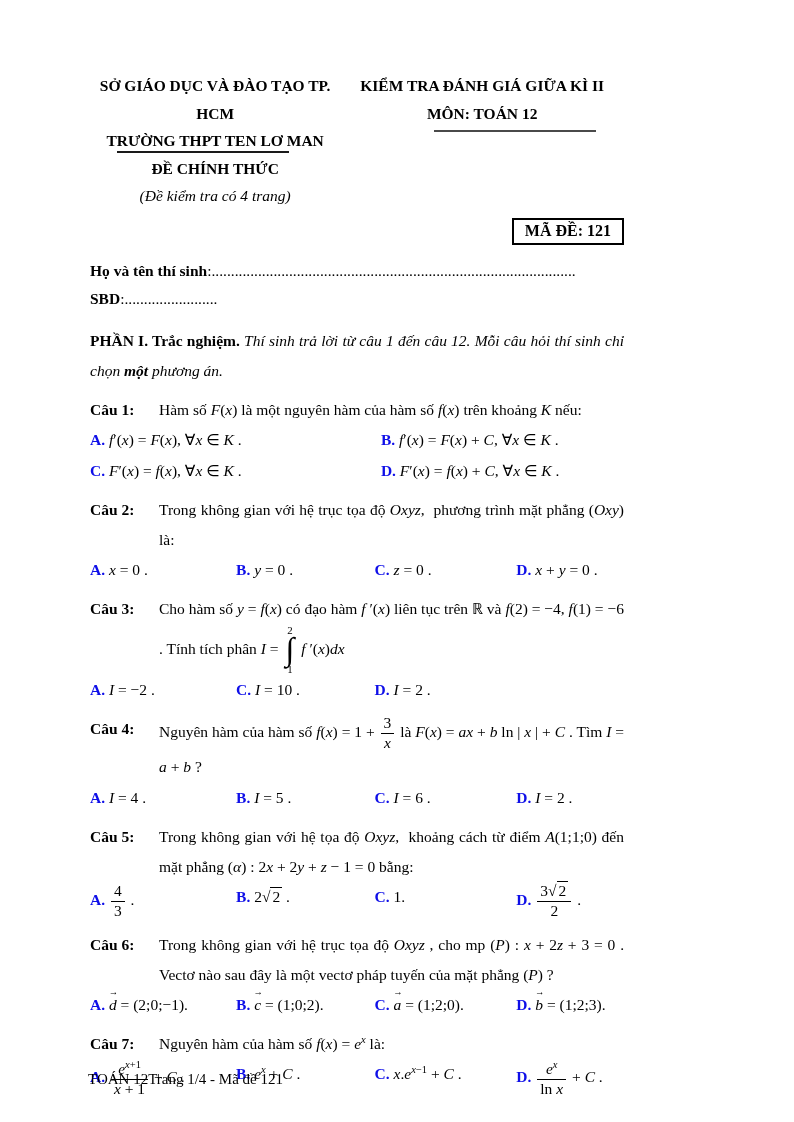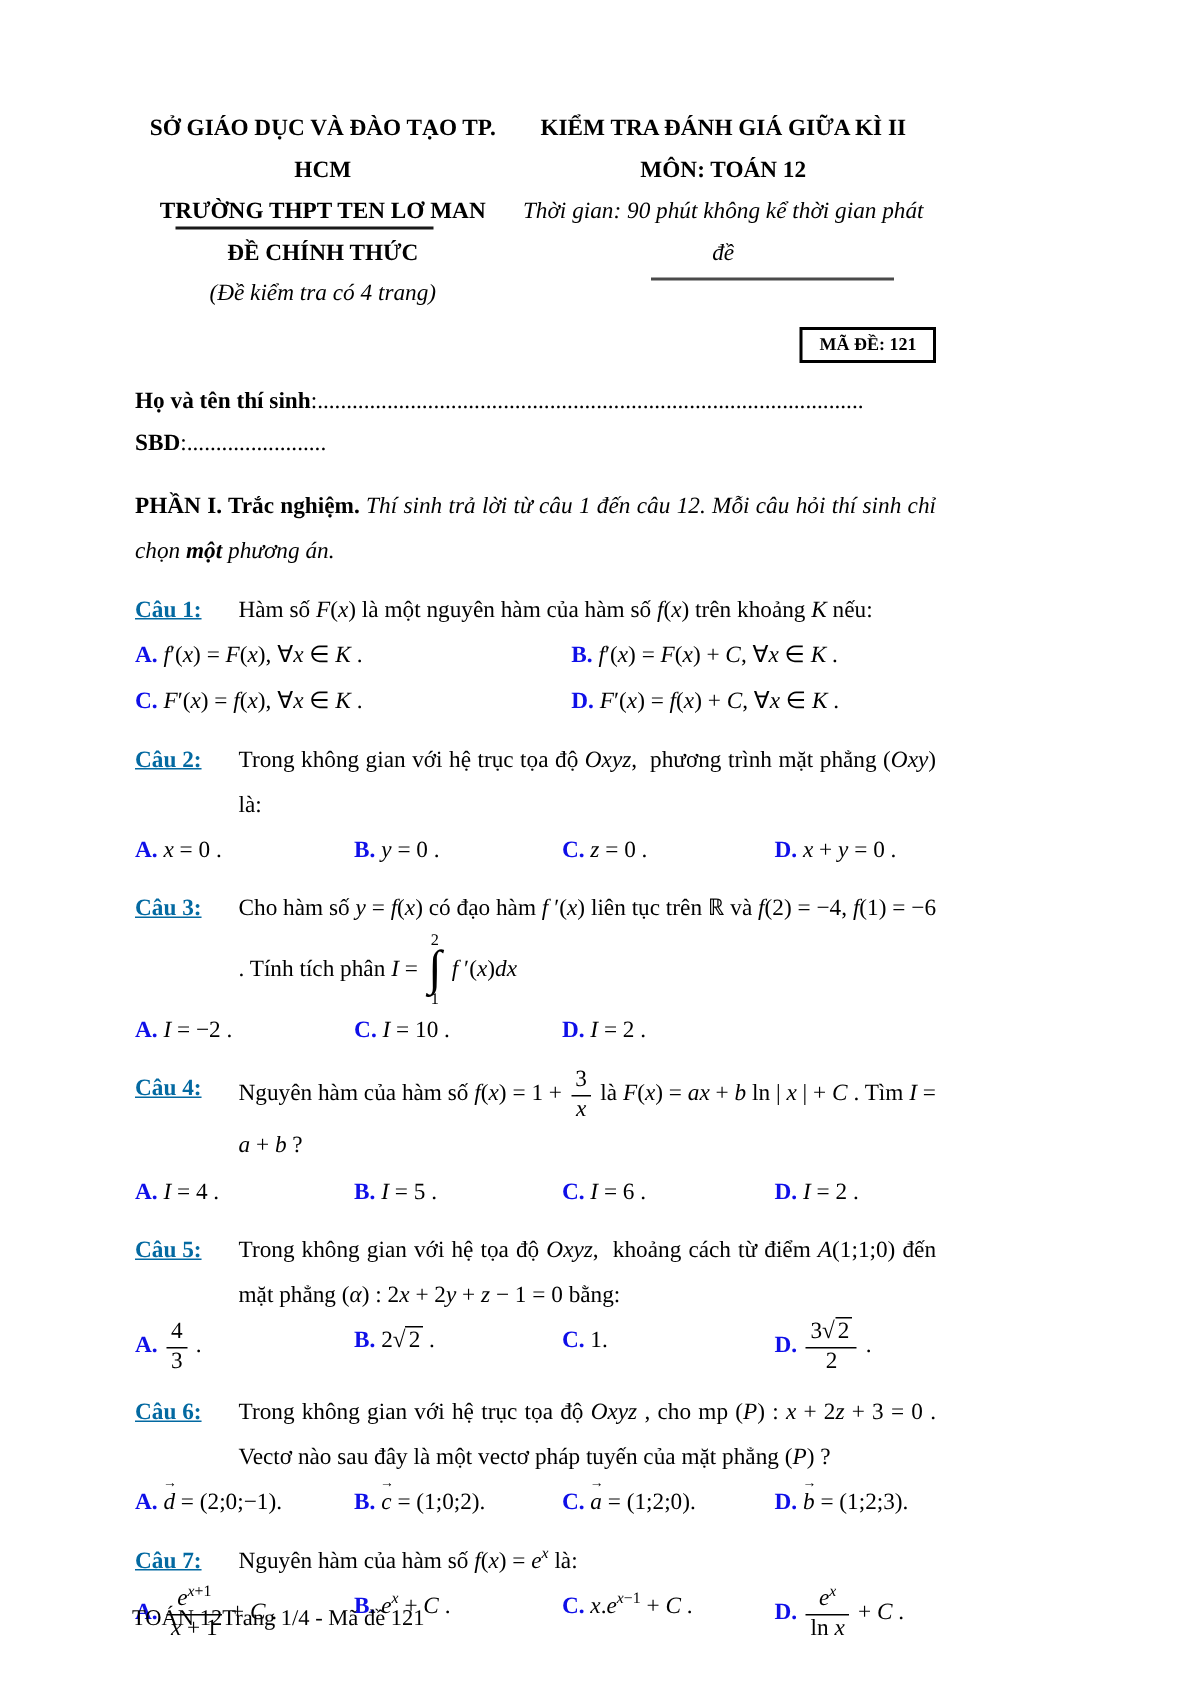--- a/index.html
+++ b/index.html
@@ -12,29 +12,29 @@
   .header{display:flex;justify-content:space-between;}
   .header-left{width:300px;text-align:center;}
   .header-right{width:340px;text-align:center;}
   .h-line{line-height:1.78;}
   .bold{font-weight:bold;}
   .italic{font-style:italic;}
   .school{position:relative;}
   .school-rule{width:172px;border-bottom:2px solid #1a1a1a;margin:-4px auto 2px auto;transform:translateX(-12px);}
   .duration-rule{width:162px;border-bottom:2px solid #4a4a4a;margin:3px 28px 0 auto;}
   .code-row{display:flex;justify-content:flex-end;margin-top:8px;}
-  .code-box{border:2px solid #000;padding:2px 11px 3px;font-weight:bold;font-size:12px;}
+  .code-box{border:2px solid #000;padding:2px 11px 3px;font-weight:bold;font-size:16px;}
   .candidate-row{margin-top:12px;line-height:1.8;}
   .lbl{font-weight:bold;}
   .part-head{margin:13px 0 0;line-height:1.95;text-align:justify;}
   .sec-instr{font-style:italic;}
   .questions{margin-top:2px;}
   .question{margin-top:9px;}
   .q-row{display:flex;align-items:flex-start;}
-  .q-label{flex:0 0 69px;font-weight:bold;color:#0369a1;line-height:1.95;text-decoration:underline;}
+  .q-label{flex:0 0 69px;font-weight:bold;color:#000000;line-height:1.95;}
   .q-text{flex:1;line-height:1.95;text-align:justify;}
   .options{display:grid;line-height:1.95;column-gap:4px;}
   .cols-4{grid-template-columns:1.32fr 1.25fr 1.28fr 1fr;}
   .cols-2{grid-template-columns:1.18fr 1fr;}
   .option{white-space:nowrap;}
   .opt-letter{color:#0f0fe8;}
   i{font-family:"Liberation Serif",serif;}
   sup{font-size:0.68em;}
   .frac{display:inline-flex;flex-direction:column;text-align:center;vertical-align:middle;line-height:1.2;margin:0 2px;}
   .frac .num{border-bottom:1px solid #000;padding:0 3px;display:block;}
@@ -57,21 +57,20 @@
     <div class="header-left">
       <div class="h-line bold">SỞ GIÁO DỤC VÀ ĐÀO TẠO TP. HCM</div>
       <div class="h-line bold school">TRƯỜNG THPT TEN LƠ MAN</div>
       <div class="school-rule"></div>
       <div class="h-line bold">ĐỀ CHÍNH THỨC</div>
       <div class="h-line italic">(Đề kiểm tra có 4 trang)</div>
     </div>
     <div class="header-right">
       <div class="h-line bold">KIỂM TRA ĐÁNH GIÁ GIỮA KÌ II</div>
       <div class="h-line bold">MÔN: TOÁN 12</div>
-      <div class="h-line italic">Thời gian: 90 phút không kể thời gian phát đề</div>
       <div class="duration-rule"></div>
     </div>
   </div>
 
   <div class="code-row">
     <div class="code-box">MÃ ĐỀ: 121</div>
   </div>
 
   <div class="candidate-row">
     <span class="lbl">Họ và tên thí sinh</span><span>:..............................................................................................</span>

